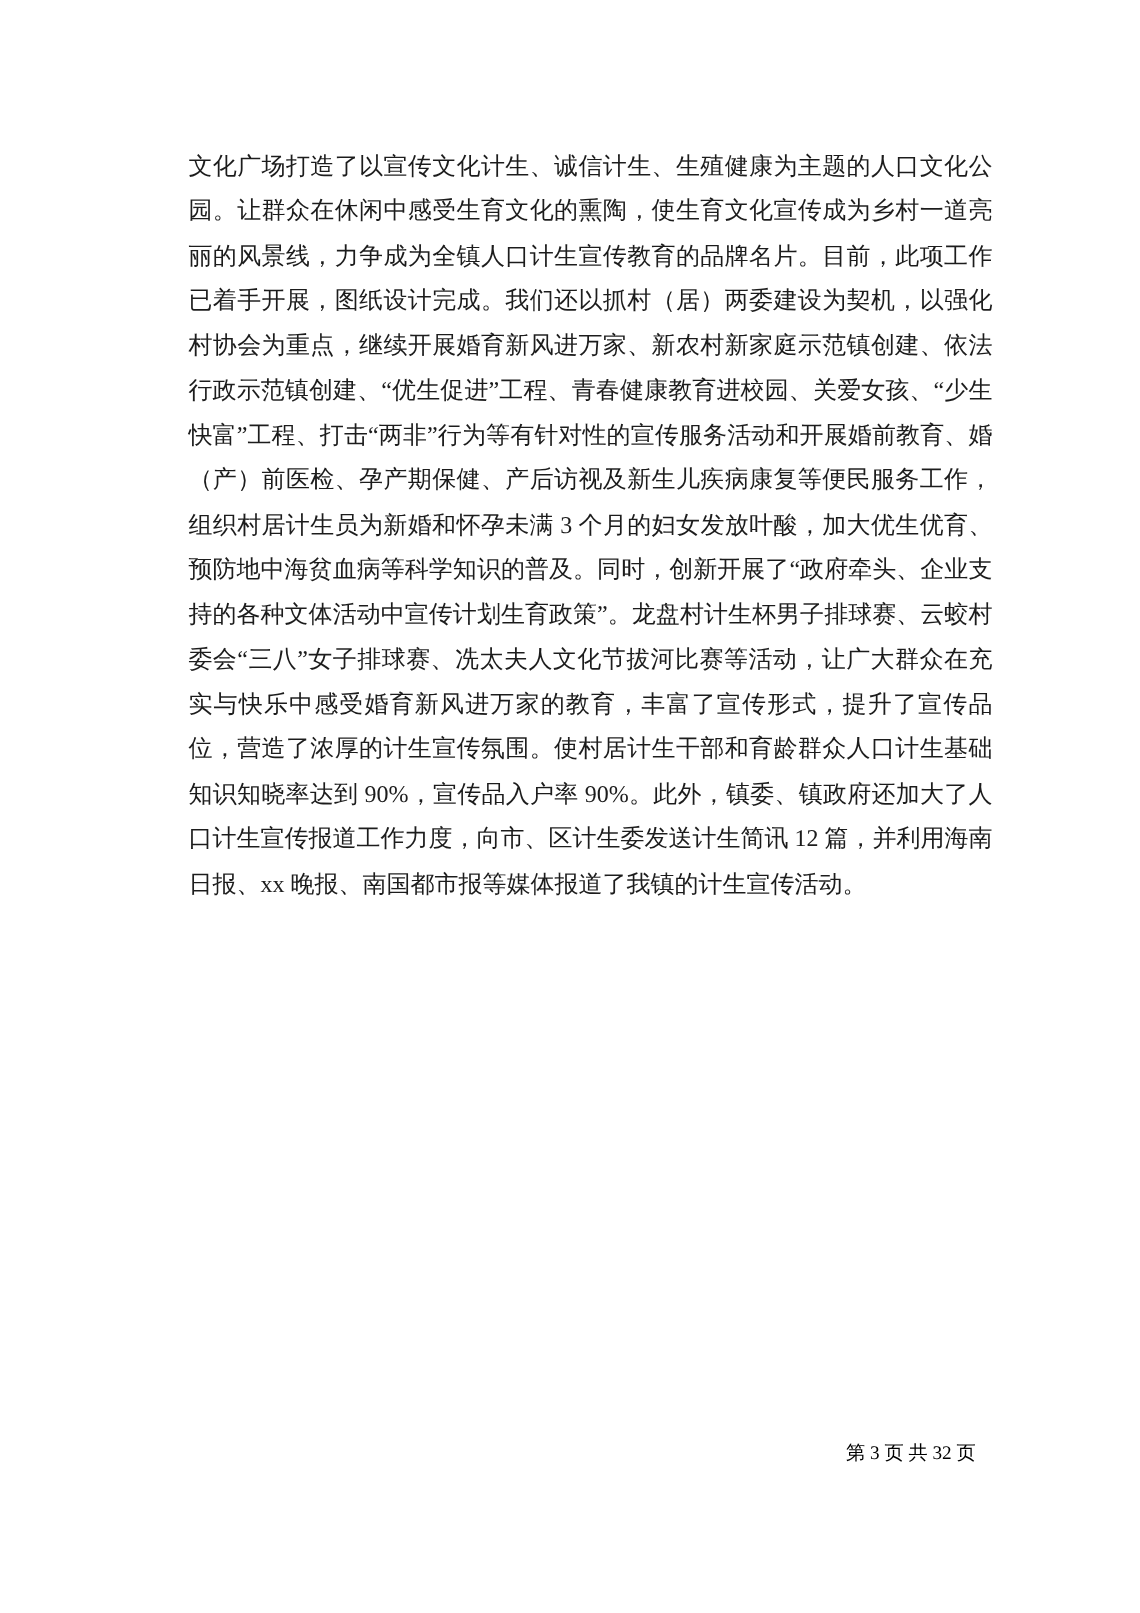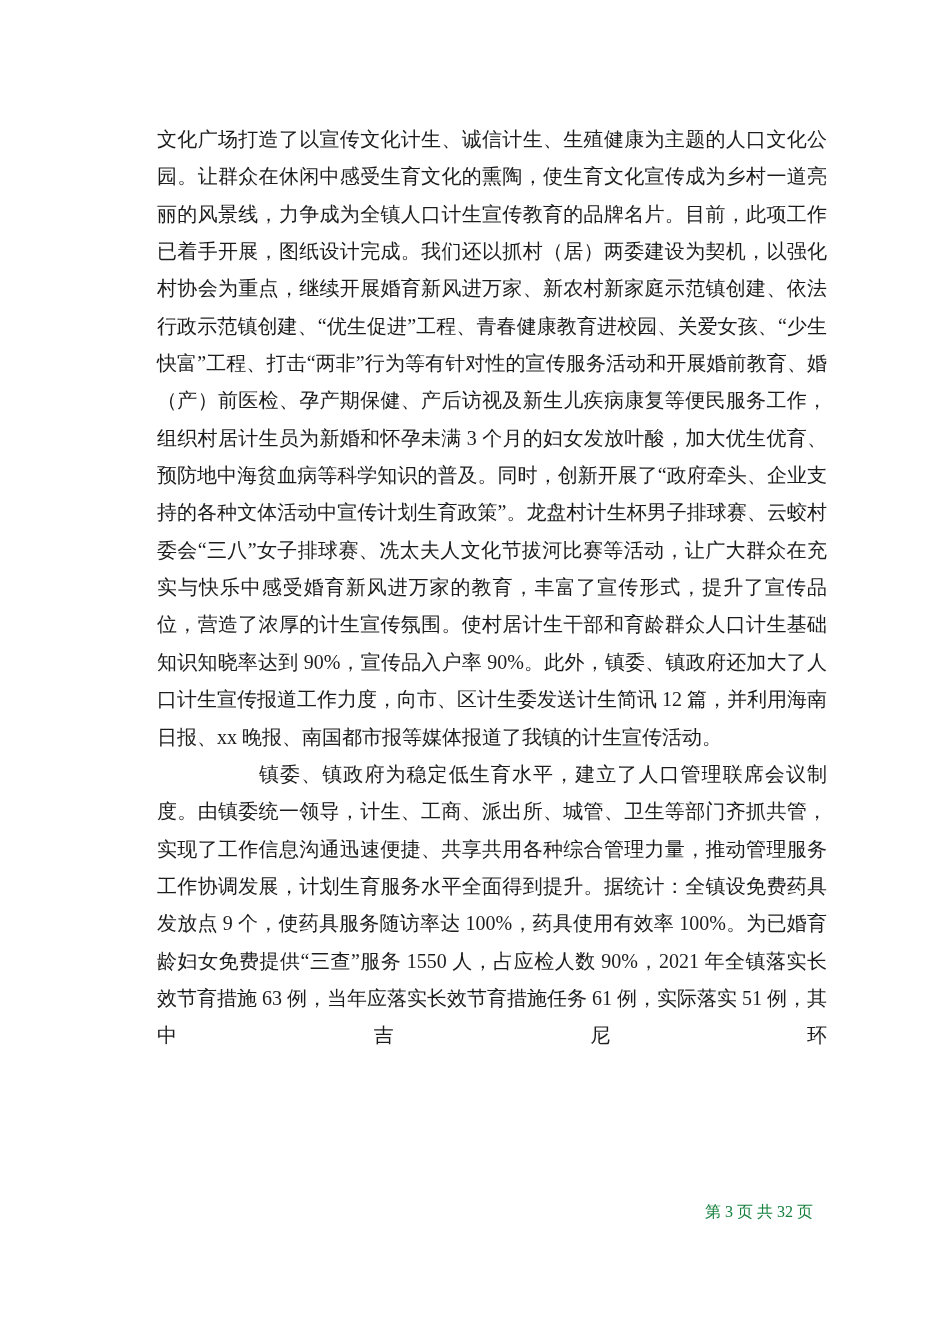--- a/index.html
+++ b/index.html
@@ -39,27 +39,26 @@
   }
   p.justify-last {
     text-align-last: justify;
   }
   .footer {
     position: absolute;
     top: 1201px;
     right: 137px;
     font-size: 16px;
     line-height: 21px;
-    color: #15803d;
+    color: #000000;
     white-space: nowrap;
     font-family: Liberation Serif, serif;
   }
 </style>
 </head>
 <body>
 
 <div class="page">
   <div class="text-block">
     <p class="para">文化广场打造了以宣传文化计生、诚信计生、生殖健康为主题的人口文化公园。让群众在休闲中感受生育文化的熏陶，使生育文化宣传成为乡村一道亮丽的风景线，力争成为全镇人口计生宣传教育的品牌名片。目前，此项工作已着手开展，图纸设计完成。我们还以抓村（居）两委建设为契机，以强化村协会为重点，继续开展婚育新风进万家、新农村新家庭示范镇创建、依法行政示范镇创建、“优生促进”工程、青春健康教育进校园、关爱女孩、“少生快富”工程、打击“两非”行为等有针对性的宣传服务活动和开展婚前教育、婚（产）前医检、孕产期保健、产后访视及新生儿疾病康复等便民服务工作，组织村居计生员为新婚和怀孕未满 3 个月的妇女发放叶酸，加大优生优育、预防地中海贫血病等科学知识的普及。同时，创新开展了“政府牵头、企业支持的各种文体活动中宣传计划生育政策”。龙盘村计生杯男子排球赛、云蛟村委会“三八”女子排球赛、冼太夫人文化节拔河比赛等活动，让广大群众在充实与快乐中感受婚育新风进万家的教育，丰富了宣传形式，提升了宣传品位，营造了浓厚的计生宣传氛围。使村居计生干部和育龄群众人口计生基础知识知晓率达到 90%，宣传品入户率 90%。此外，镇委、镇政府还加大了人口计生宣传报道工作力度，向市、区计生委发送计生简讯 12 篇，并利用海南日报、xx 晚报、南国都市报等媒体报道了我镇的计生宣传活动。</p>
-    <p class="para indent-first justify-last">镇委、镇政府为稳定低生育水平，建立了人口管理联席会议制度。由镇委统一领导，计生、工商、派出所、城管、卫生等部门齐抓共管，实现了工作信息沟通迅速便捷、共享共用各种综合管理力量，推动管理服务工作协调发展，计划生育服务水平全面得到提升。据统计：全镇设免费药具发放点 9 个，使药具服务随访率达 100%，药具使用有效率 100%。为已婚育龄妇女免费提供“三查”服务 1550 人，占应检人数 90%，2021 年全镇落实长效节育措施 63 例，当年应落实长效节育措施任务 61 例，实际落实 51 例，其中吉尼环</p>
   </div>
   <div class="footer">第 3 页 共 32 页</div>
 </div>
 
 </body></html>

